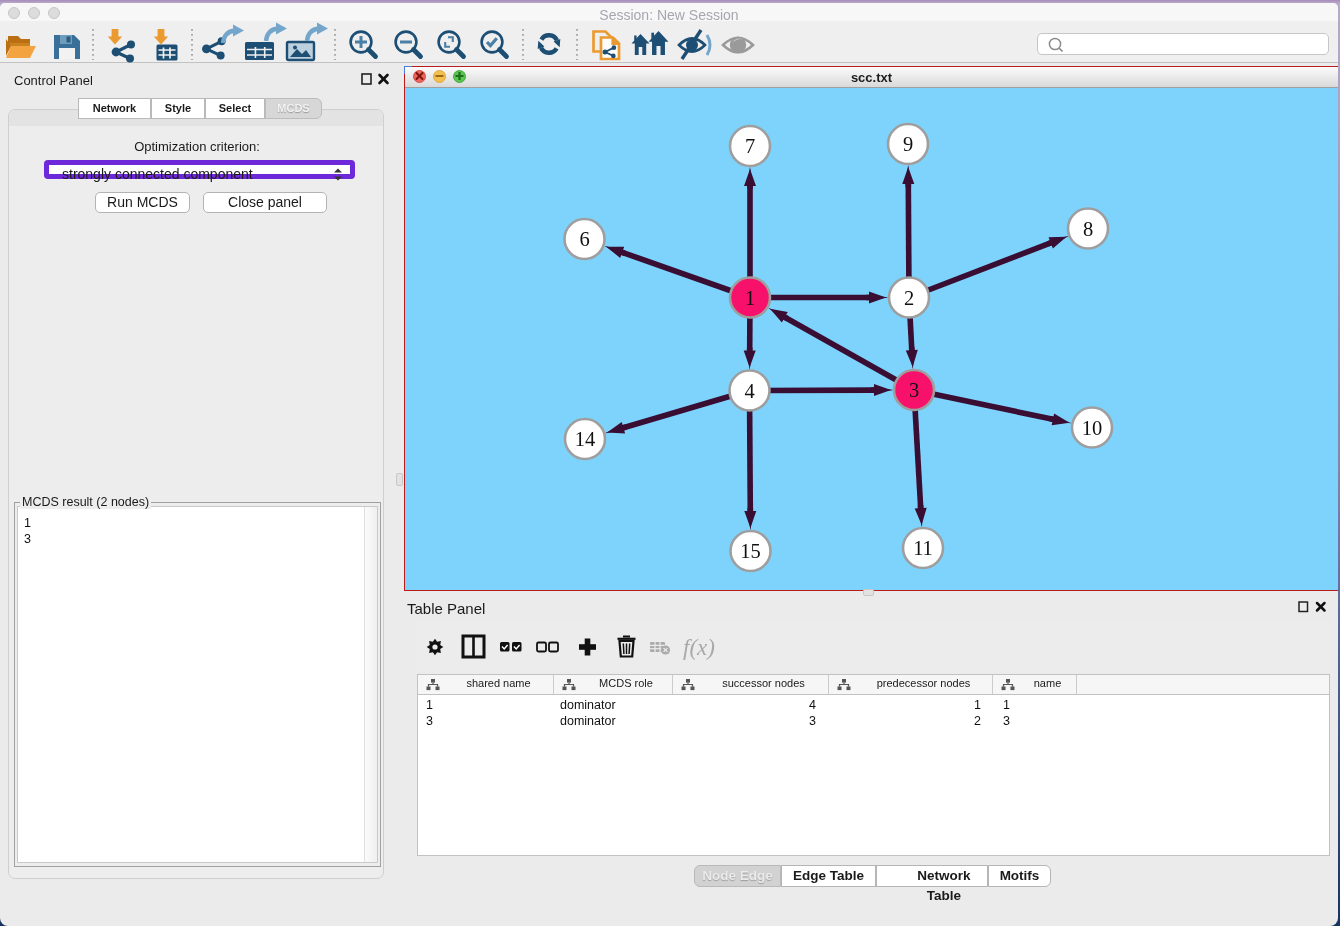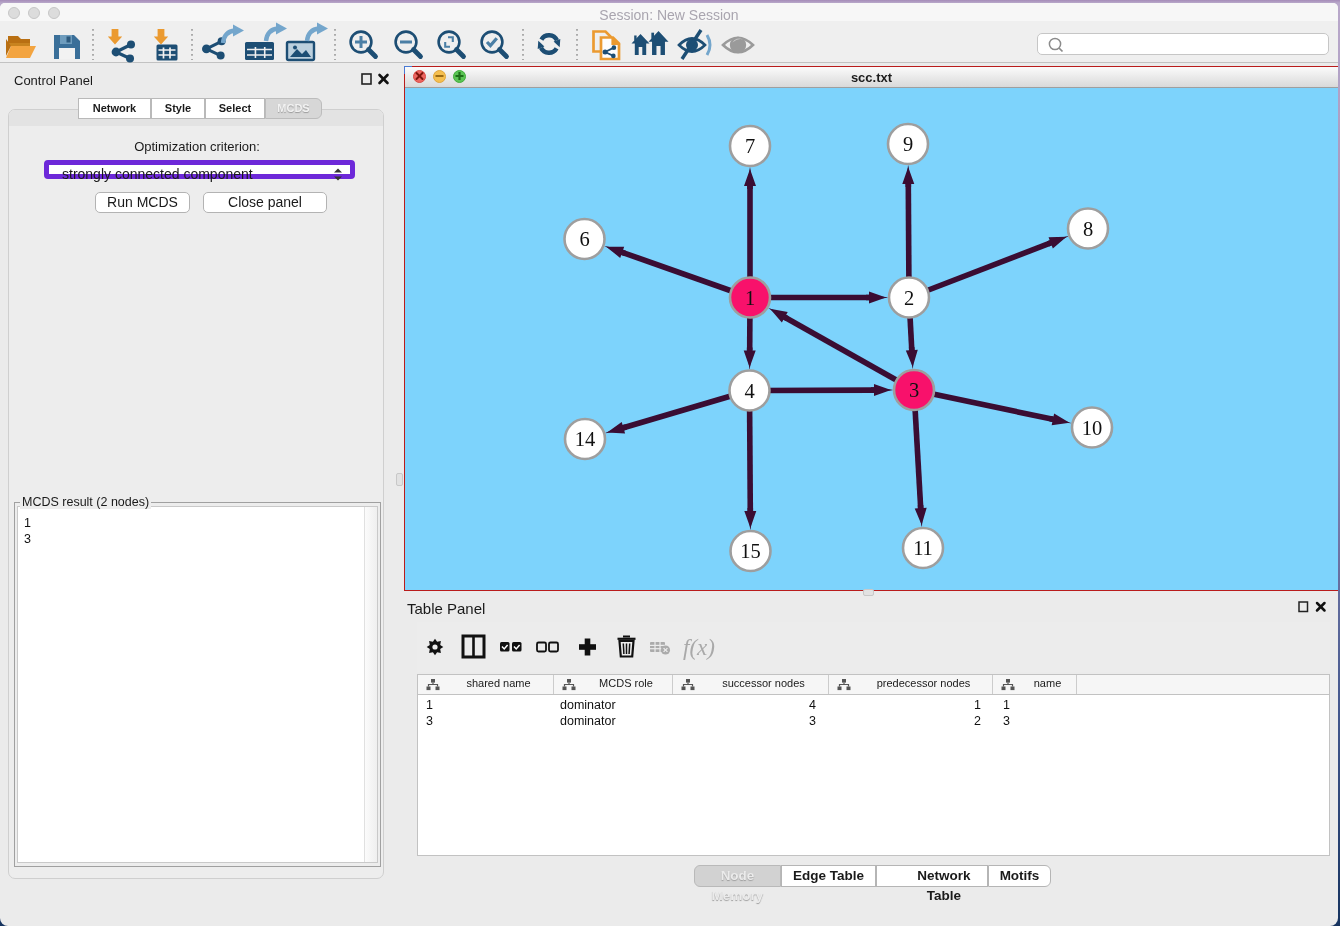--- a/index.html
+++ b/index.html
@@ -447,17 +447,17 @@
         <div class="tcell" style="left:585px;">1</div>
       </div>
       <div class="trow" style="top:18px;">
         <div class="tcell" style="left:8px;">3</div>
         <div class="tcell" style="left:142px;">dominator</div>
         <div class="tcell" style="left:255px; width:143px; text-align:right;">3</div>
         <div class="tcell" style="left:411px; width:152px; text-align:right;">2</div>
         <div class="tcell" style="left:585px;">3</div>
       </div>
     </div>
-  <div class="btab" style="left:694px; width:87px; background:#d2d2d2; border-color:#b9b9b9; color:#ebebeb; text-shadow:0 1px 1px #9c9c9c; border-radius:6px 0 0 6px;">Node Memory</div>
+  <div class="btab" style="left:694px; width:87px; background:#d2d2d2; border-color:#b9b9b9; color:#ebebeb; text-shadow:0 1px 1px #9c9c9c; border-radius:6px 0 0 6px;">Node Edge</div>
     <div class="btab" style="left:781px; width:95px; ">Edge Table</div>
     <div class="btab" style="left:876px; width:112px;padding-left:24px; ">Network Table</div>
     <div class="btab" style="left:988px; width:63px; border-radius:0 6px 6px 0;">Motifs</div>
 </div>
 
 </body></html>

